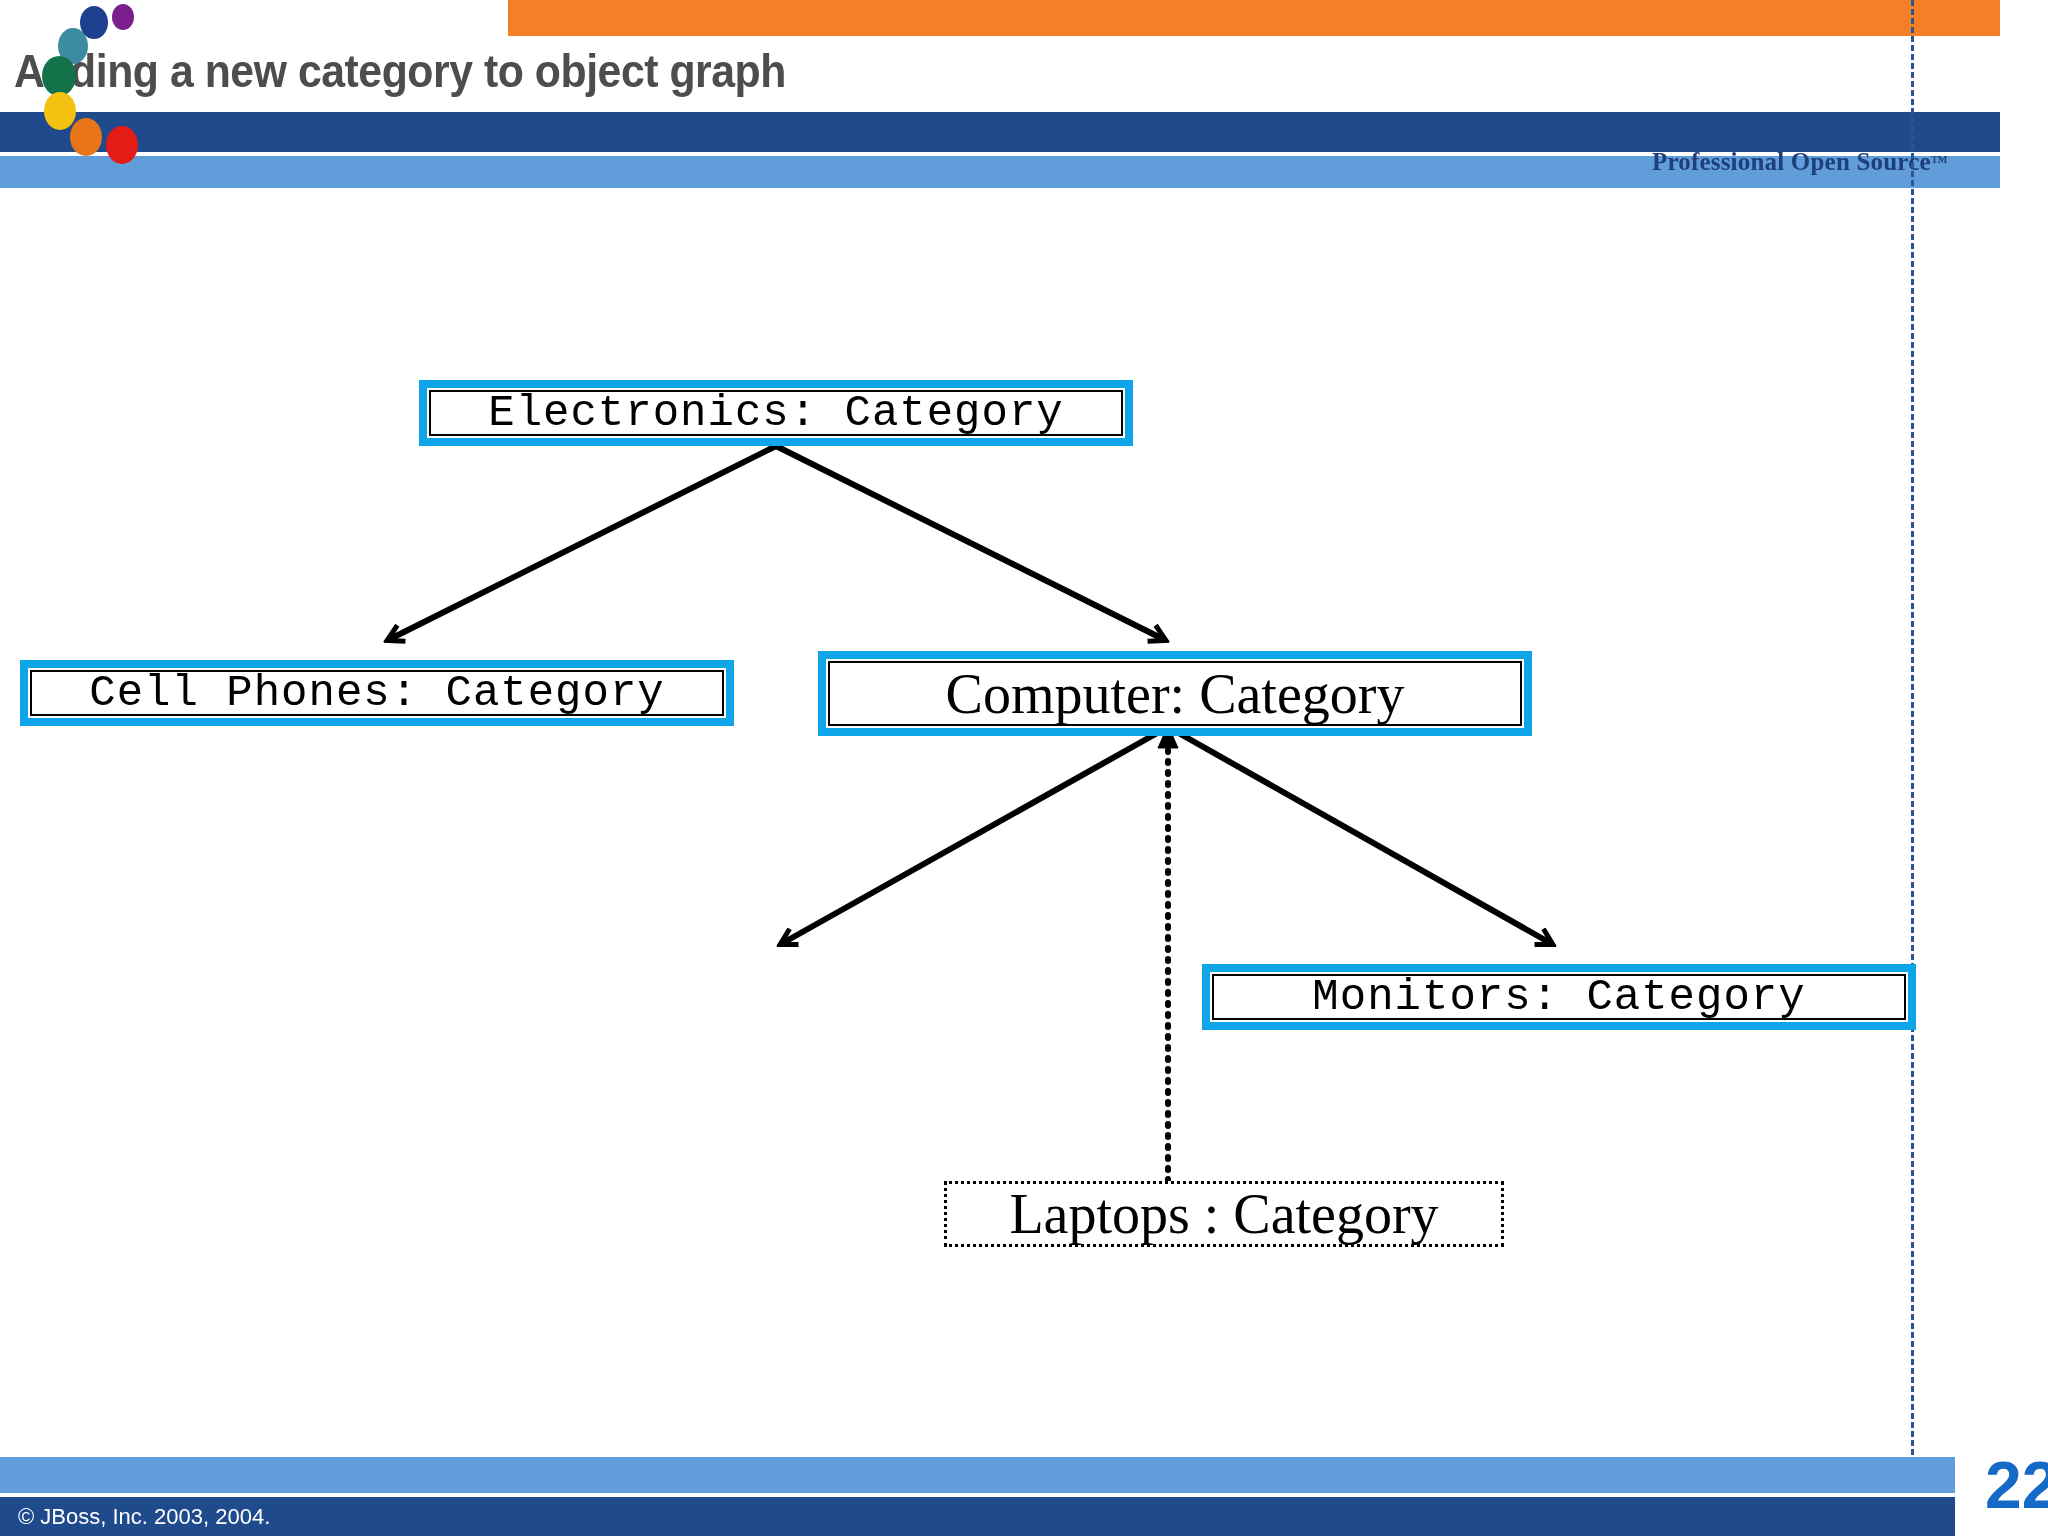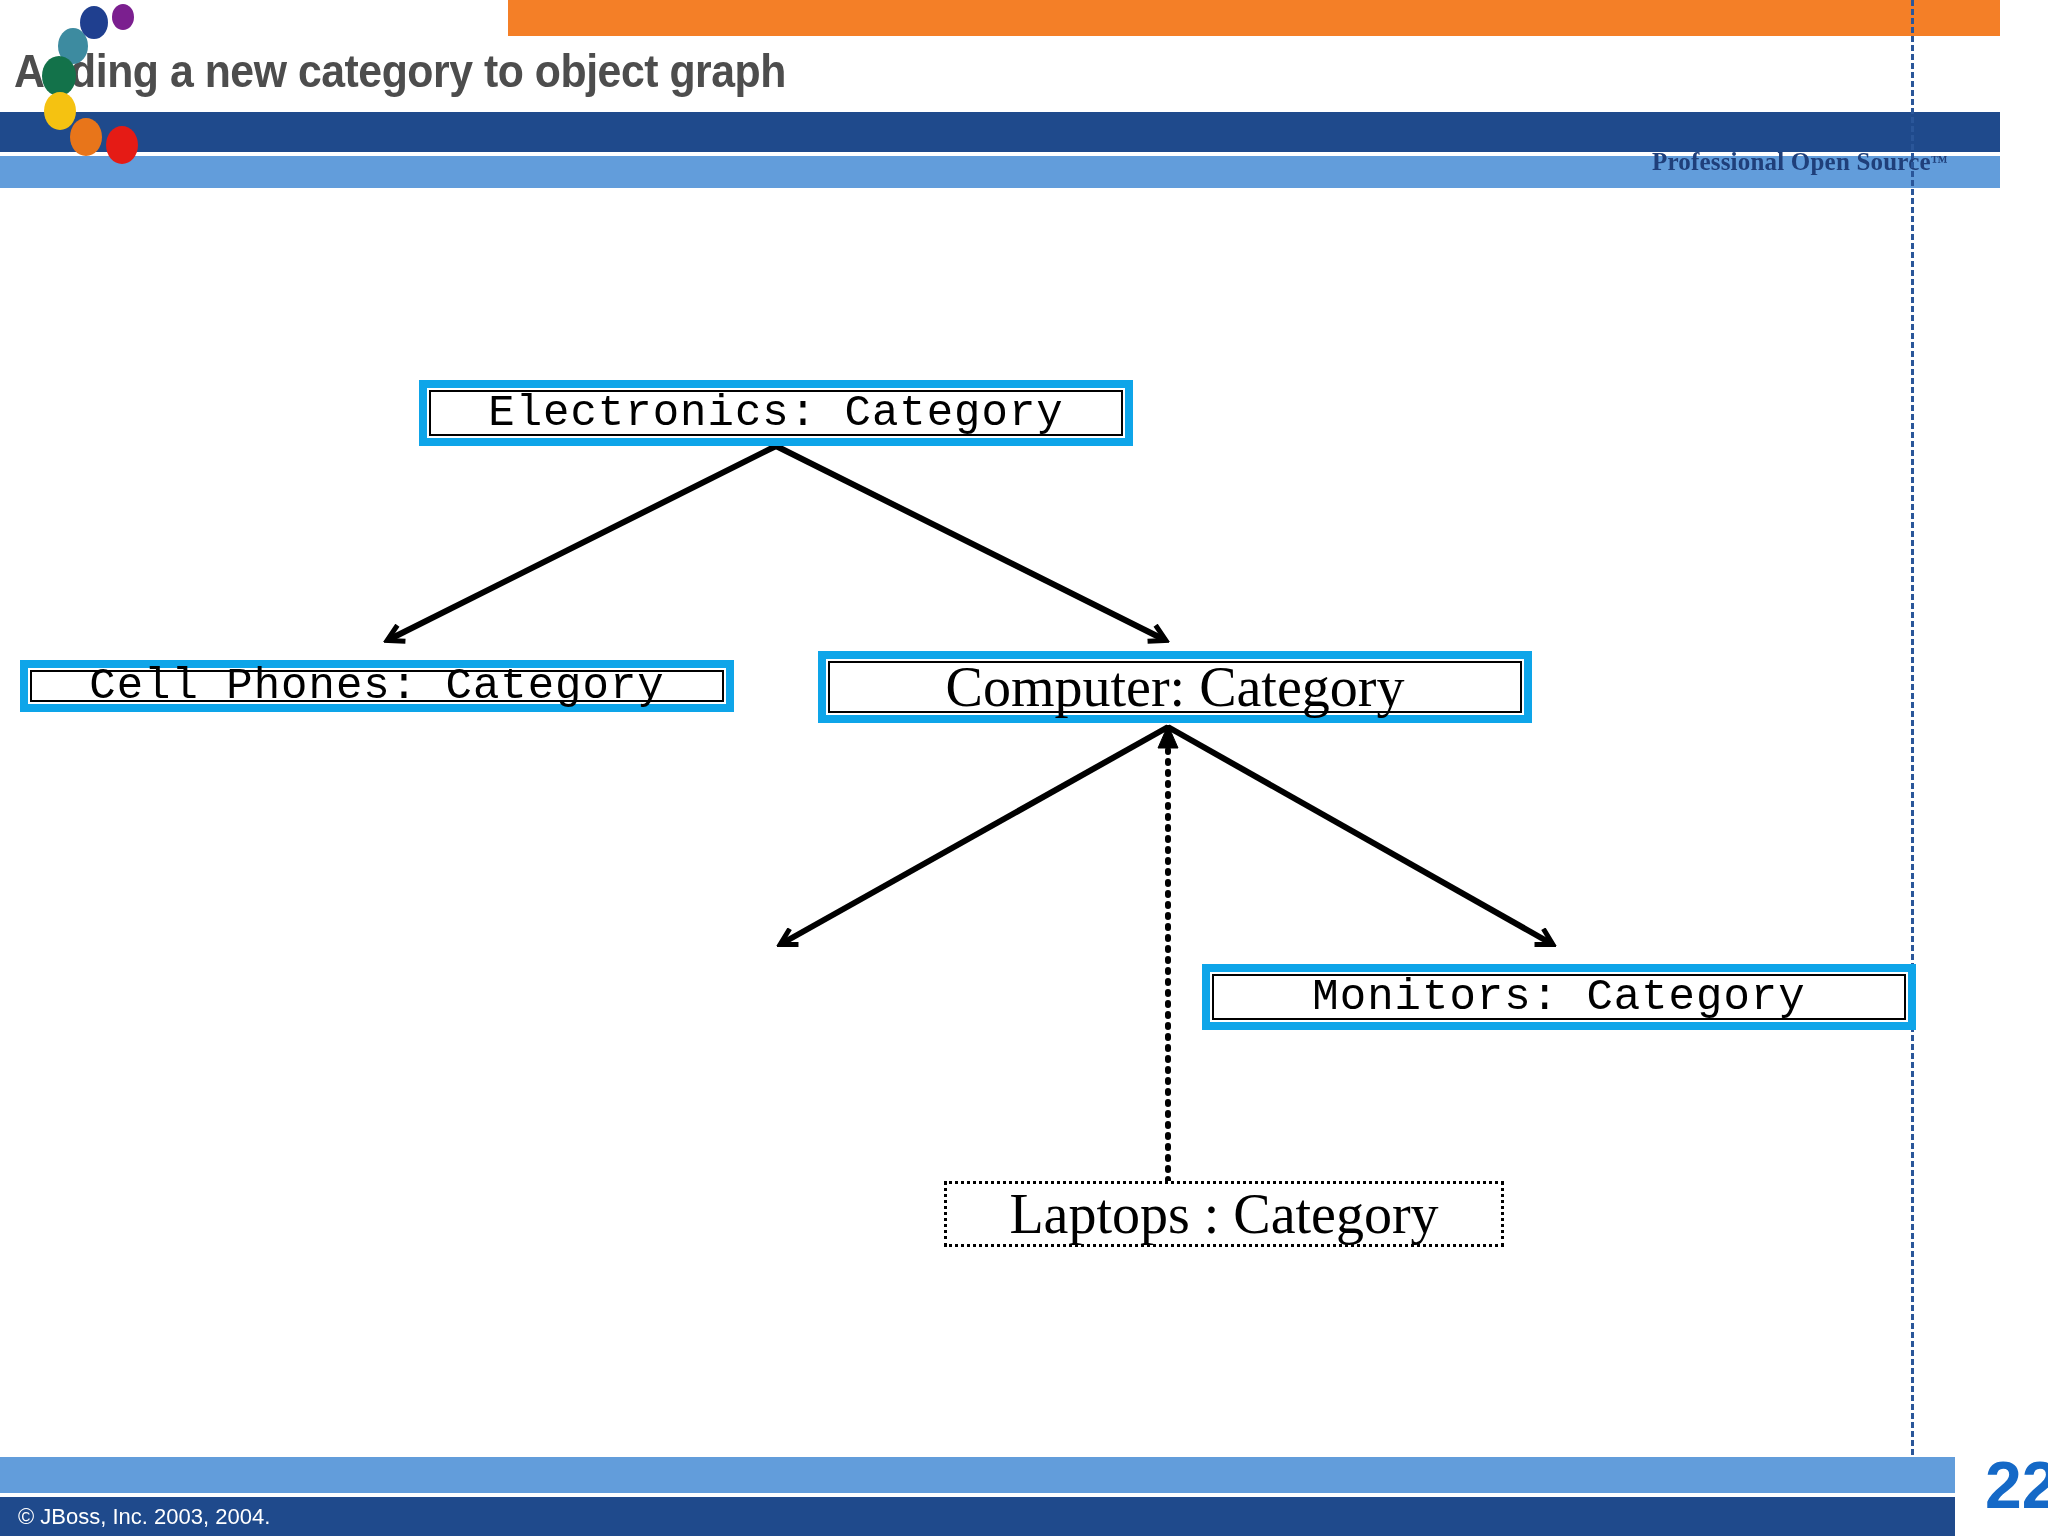--- a/index.html
+++ b/index.html
@@ -228,25 +228,25 @@
 
     <line x1="1168" y1="727" x2="1552" y2="944" stroke="#000" stroke-width="6" marker-end="url(#openArrow)"></line>
 
     <line x1="1168" y1="1181" x2="1168" y2="726" stroke="#000" stroke-width="6" stroke-dasharray="2 9" stroke-linecap="round" marker-end="url(#filledTri)"></line>
   </svg>
 
   <div class="node mono dbl" style="left:419px;top:380px;width:714px;height:66px;">
     <span>Electronics: Category</span>
   </div>
 
-  <div class="node mono dbl" style="left:20px;top:660px;width:714px;height:52px;">
+  <div class="node mono dbl" style="left:20px;top:660px;width:714px;height:66px;">
     <span>Cell Phones: Category</span>
   </div>
 
-  <div class="node serif dbl" style="left:818px;top:651px;width:714px;height:72px;">
+  <div class="node serif dbl" style="left:818px;top:651px;width:714px;height:85px;">
     <span>Computer: Category</span>
   </div>
 
 
   <div class="node serif dotted" style="left:944px;top:1181px;width:560px;height:66px;">
     <span>Laptops : Category</span>
   </div>
 
   <div class="node mono dbl" style="left:1202px;top:964px;width:714px;height:66px;">
     <span>Monitors: Category</span>

